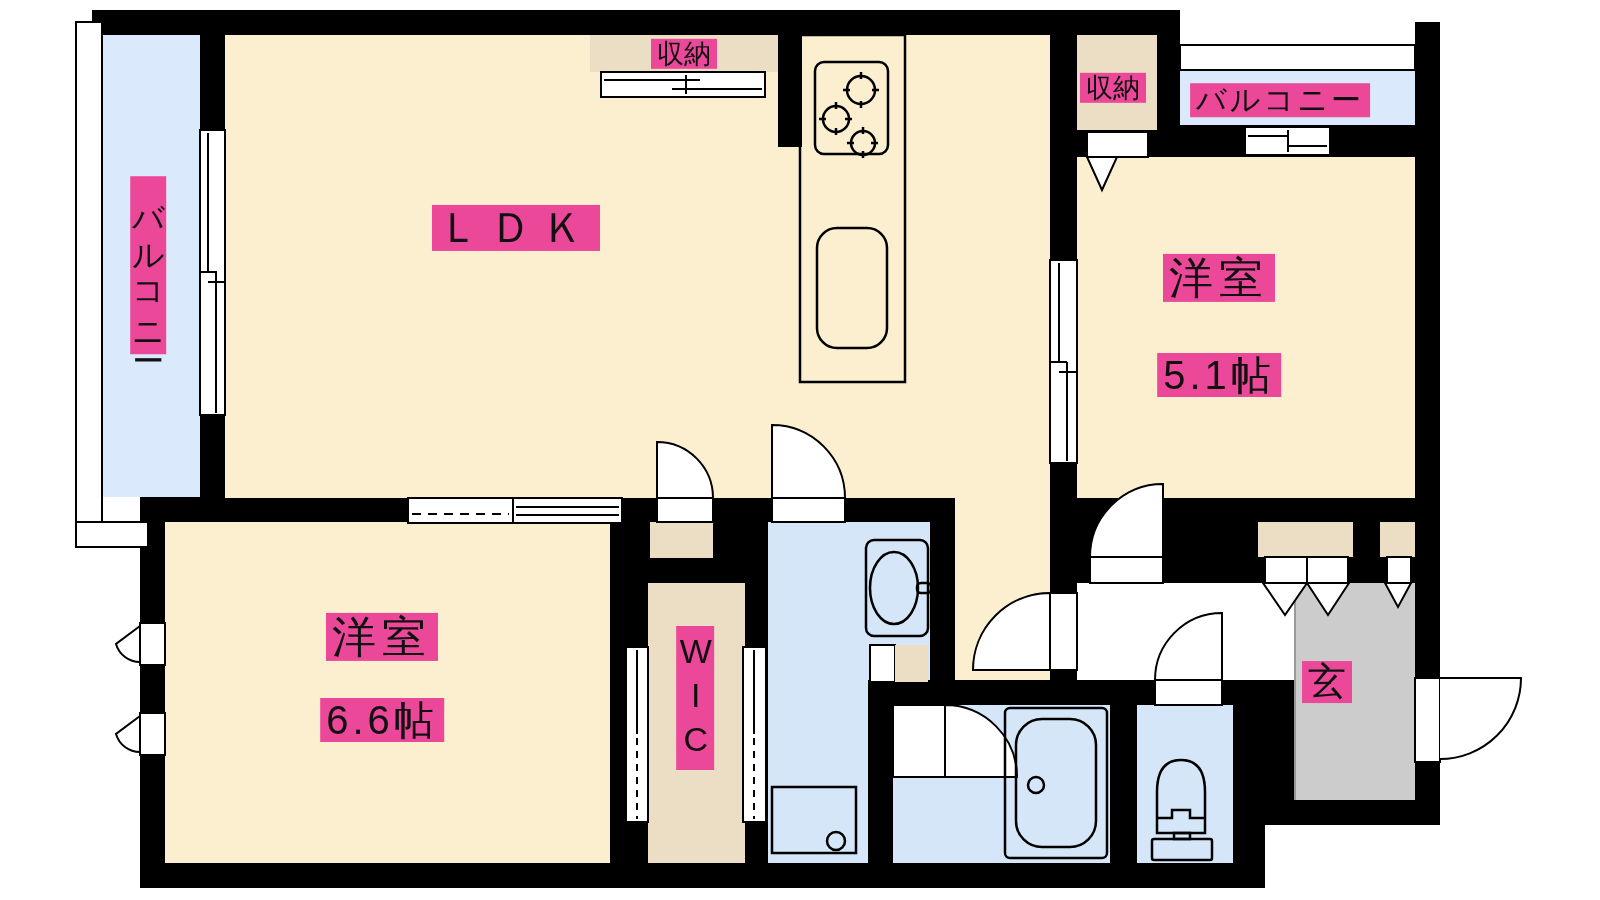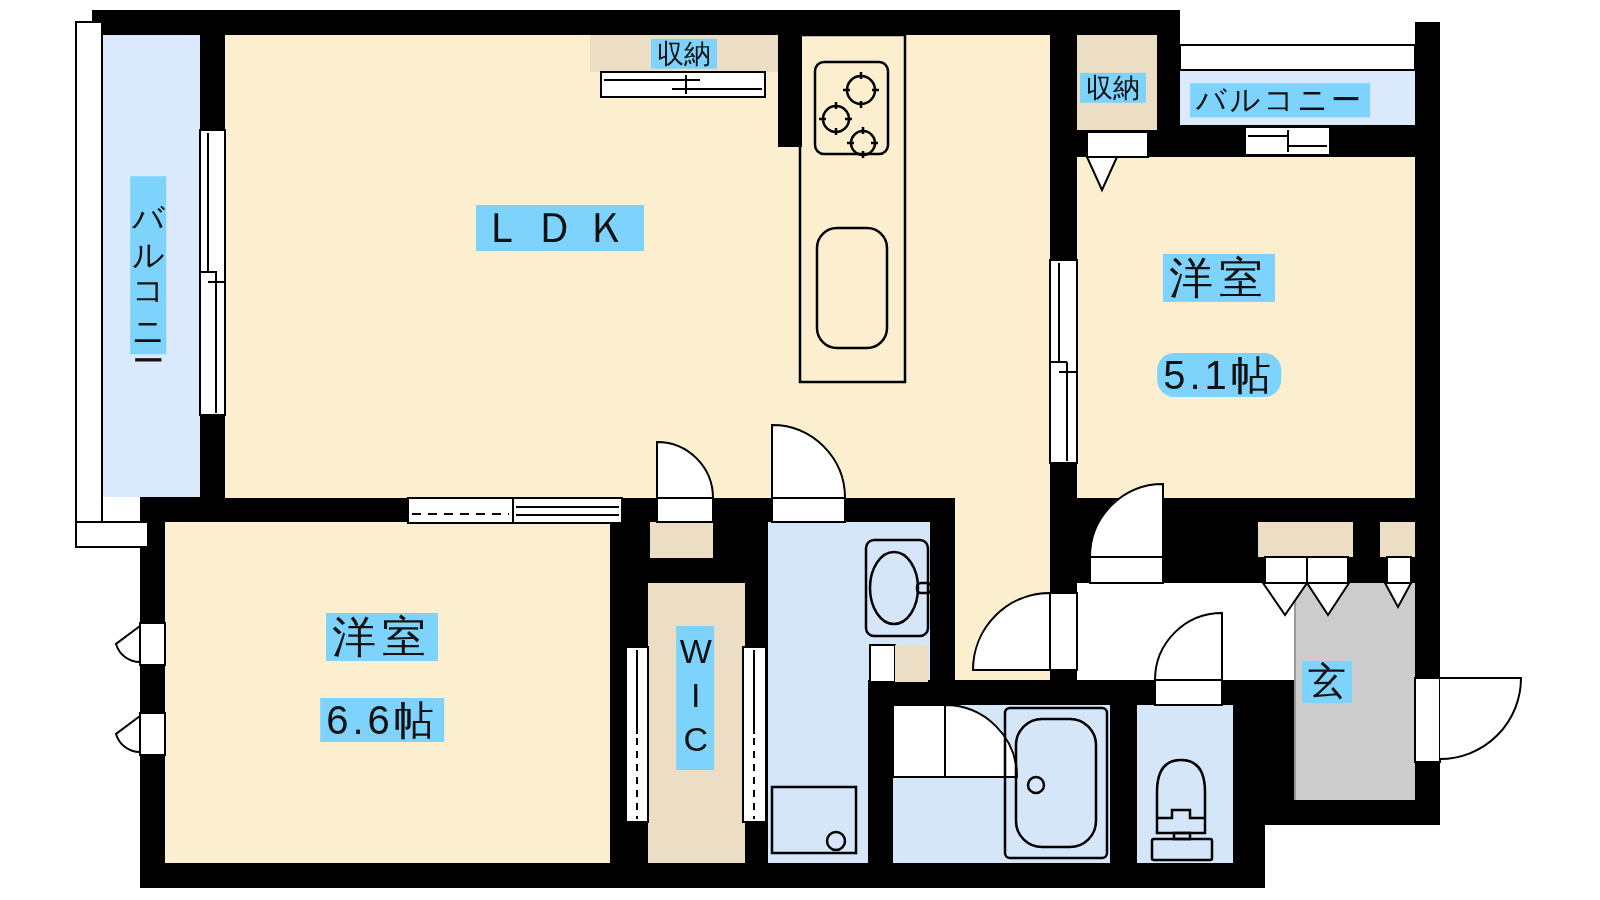--- a/index.html
+++ b/index.html
@@ -3,21 +3,21 @@
 <meta charset="utf-8">
 <style>
   html,body{margin:0;padding:0;background:#fff;}
   .stage{
     position:relative;width:1600px;height:900px;background:#ffffff;
     font-family:"Liberation Sans", sans-serif;overflow:hidden;
   }
   .stage svg{position:absolute;left:0;top:0;}
   .lbl{
     position:absolute;transform:translate(-50%,-50%);
-    background:#7dd3fc;color:#111;padding:1px 6px;white-space:nowrap;
+    background:#ec4899;color:#111;padding:1px 6px;white-space:nowrap;
     line-height:1.05;font-family:"Liberation Sans", sans-serif;
   }
   .lbl-v{
     writing-mode:vertical-rl;transform:translate(-50%,-50%);
     padding:6px 1px;
   }
   .lbl-upright{text-orientation:upright;}
 </style>
 </head>
 <body>
@@ -213,24 +213,24 @@
 
     <g>
       <path d="M1157,833 L1157,792 Q1157,760 1181,760 Q1205,760 1205,792 L1205,833 Z"></path>
       <path d="M1157,818 H1172 V810 H1190 V818 H1205"></path>
       <rect x="1174" y="833" width="16" height="6"></rect>
       <rect x="1152" y="839" width="60" height="21" rx="2"></rect>
     </g>
   </g>
 </svg>
 
-  <div class="lbl" style="left:516px;top:228px;font-size:42px;letter-spacing:10px;margin-left:44px;">ＬＤＫ</div>
+  <div class="lbl" style="left:516px;top:228px;font-size:42px;letter-spacing:10px;">ＬＤＫ</div>
 
   <div class="lbl" style="left:1219px;top:278px;font-size:44px;letter-spacing:6px;">洋室</div>
-  <div class="lbl" style="left:1219px;top:375px;font-size:40px;letter-spacing:4px;border-radius:17px;">5.1帖</div>
+  <div class="lbl" style="left:1219px;top:375px;font-size:40px;letter-spacing:4px;">5.1帖</div>
 
   <div class="lbl" style="left:382px;top:637px;font-size:44px;letter-spacing:6px;">洋室</div>
   <div class="lbl" style="left:382px;top:720px;font-size:40px;letter-spacing:4px;">6.6帖</div>
 
   <div class="lbl lbl-v lbl-upright" style="left:695px;top:698px;font-size:34px;letter-spacing:6px;">WIC</div>
 
   <div class="lbl" style="left:1327px;top:682px;font-size:38px;">玄</div>
 
   <div class="lbl lbl-v" style="left:148px;top:265px;font-size:32px;letter-spacing:4px;">バルコニー</div>
 

